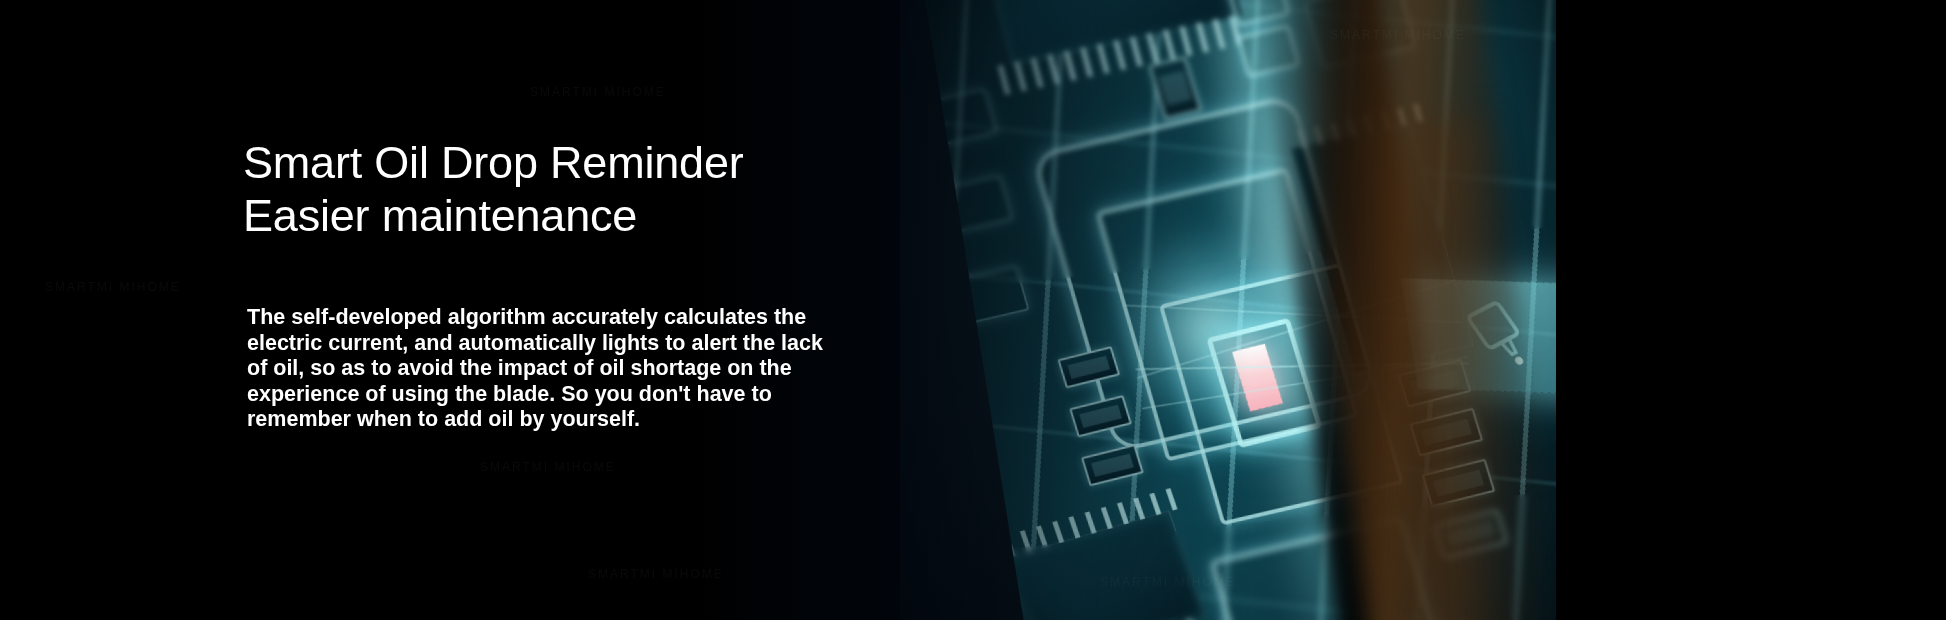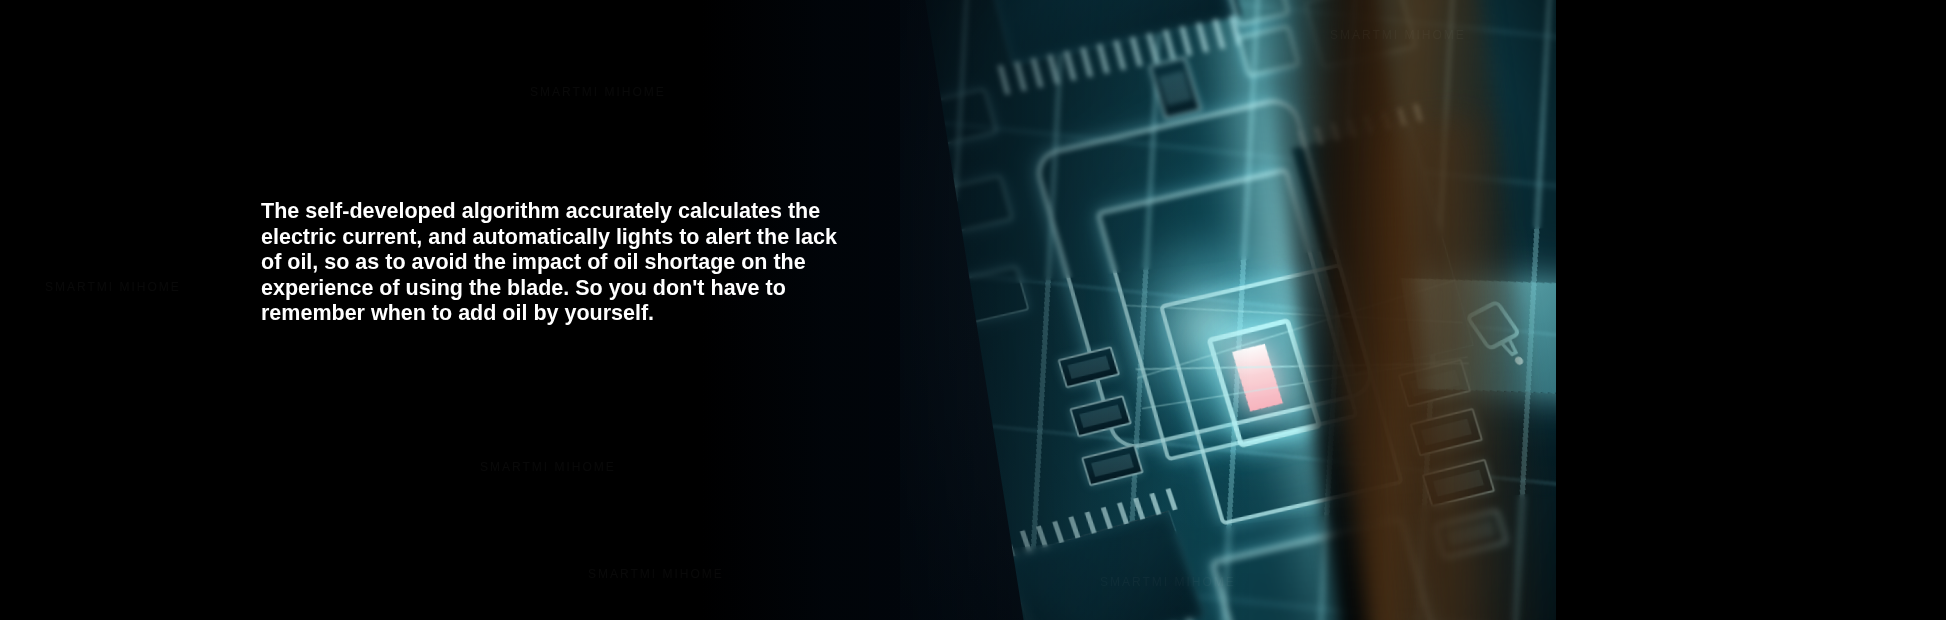--- a/index.html
+++ b/index.html
@@ -248,21 +248,21 @@
     font-weight: 400;
     letter-spacing: -0.2px;
     white-space: pre-line;
     margin: 0;
   }
   .body-copy {
     color: #ffffff;
     font-size: 21.5px;
     line-height: 25.5px;
     font-weight: bold;
-    margin: 18px;
+    margin: 4px;
     width: 600px;
     margin-top: 63px;
   }
 
   
   .wm {
     position: absolute;
     color: rgba(255,255,255,0.035);
     font-size: 12px;
     letter-spacing: 2px;
@@ -348,16 +348,18 @@
     <div class="wm" style="left:530px; top:85px;">SMARTMI MIHOME</div>
     <div class="wm" style="left:45px; top:280px;">SMARTMI MIHOME</div>
     <div class="wm" style="left:480px; top:460px;">SMARTMI MIHOME</div>
     <div class="wm" style="left:588px; top:567px;">SMARTMI MIHOME</div>
     <div class="wm" style="left:1330px; top:28px;">SMARTMI MIHOME</div>
     <div class="wm" style="left:1770px; top:310px;">SMARTMI MIHOME</div>
     <div class="wm" style="left:1100px; top:575px;">SMARTMI MIHOME</div>
   </div>
 
   <div class="content">
+    <h1 class="headline">Smart Oil Drop Reminder
+Easier maintenance</h1>
     <p class="body-copy">The self-developed algorithm accurately calculates the electric current, and automatically lights to alert the lack of oil, so as to avoid the impact of oil shortage on the experience of using the blade. So you don't have to remember when to add oil by yourself.</p>
   </div>
 
 </div>
 
 </body></html>

